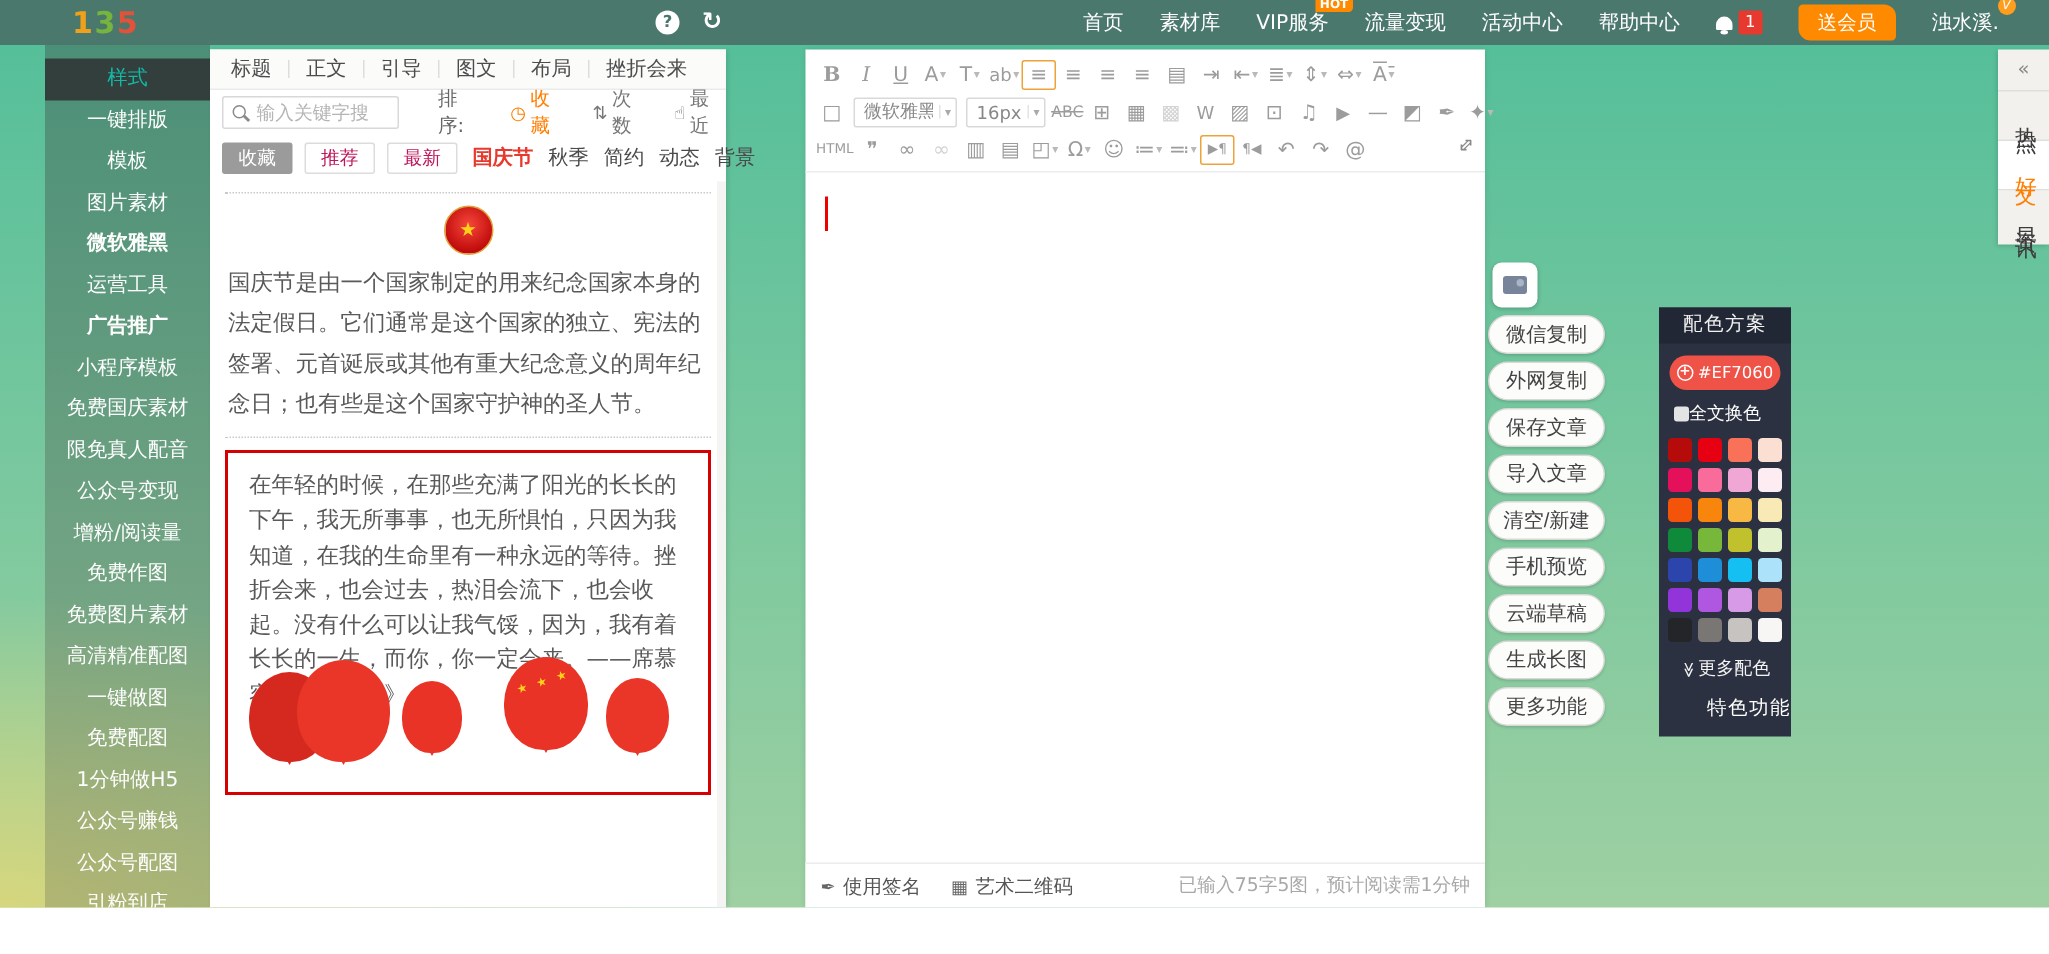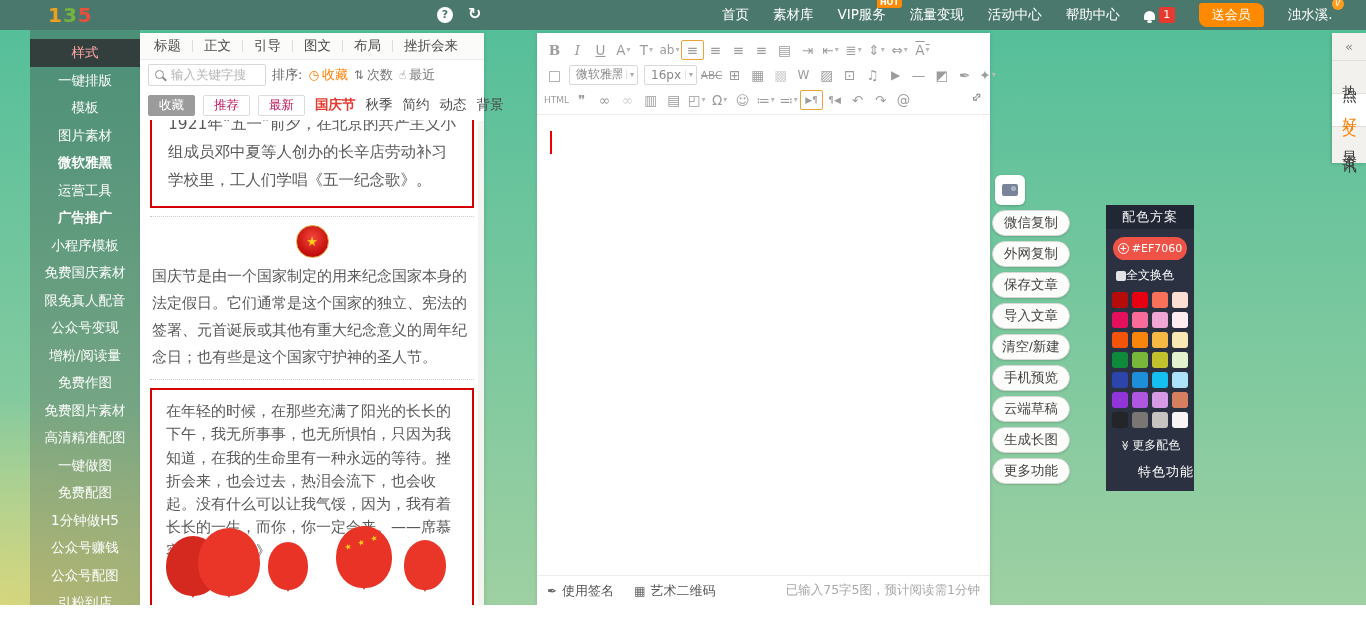--- a/index.html
+++ b/index.html
@@ -24,31 +24,31 @@
   .user-v{position:absolute;top:-8px;right:-11px;width:12px;height:12px;border-radius:50%;background:#ff9d1c;color:#fff;font-size:8px;line-height:12px;text-align:center;font-style:italic}
 
   
   .stage{position:absolute;top:30px;left:0;width:1366px;height:575px;overflow:hidden;
     background:radial-gradient(ellipse 55% 60% at 0% 100%, rgba(224,215,118,.85), rgba(224,215,118,0) 60%),
                linear-gradient(#55bf9a,#9ed0a2)}
 
   
   .sidebar{position:absolute;left:30px;top:0;width:110px;height:100%;background:linear-gradient(rgba(62,77,72,.42),rgba(100,106,84,.30));padding-top:9px}
   .side-item{height:27.5px;line-height:27.5px;text-align:center;color:#fdfdfd;font-size:13.5px;cursor:pointer;white-space:nowrap;overflow:hidden}
-  .side-item.active{background:#333f3d;color:#fca5a5}
+  .side-item.active{background:#333f3d;color:#14b8a6}
   .side-item.bold{font-weight:bold}
 
   
   .styles-panel{position:absolute;left:140px;top:3px;width:344px;height:572px;background:#fff;display:flex;flex-direction:column;box-shadow:1px 0 3px rgba(0,0,0,.1)}
   .styles-panel::after{content:"";position:absolute;right:0;top:88px;bottom:0;width:6px;background:#f4f4f3}
   .tabs{height:27px;background:#fbfbfa;border-bottom:1px solid #ebebeb;display:flex;align-items:center;padding-left:14px;color:#4c4c4c;font-size:13.5px;flex:none}
   .tab{display:flex;align-items:center;cursor:pointer}
   .tab::after{content:"";width:1px;height:12px;background:#ddd;margin:0 11px}
   .tab:last-child::after{display:none}
-  .searchrow{height:30px;display:flex;align-items:center;padding:0 8px;gap:6px;flex:none}
+  .searchrow{height:30px;display:flex;align-items:center;padding:0 8px;gap:26px;flex:none}
   .search-box{position:relative;width:118px;height:22px;border:1px solid #d8d8d8;border-radius:2px;display:flex;align-items:center;padding-left:22px;flex:none}
   .mag{position:absolute;left:6px;top:5px;width:9px;height:9px;border:1.5px solid #8a8a8a;border-radius:50%}
   .mag::after{content:"";position:absolute;width:5px;height:1.5px;background:#8a8a8a;transform:rotate(45deg);right:-4px;bottom:-1px}
   .search-input{border:0;outline:0;width:100%;font-size:12.5px;color:#333;background:transparent}
   .search-input::placeholder{color:#b5b5b5}
   .sort-label{color:#666;font-size:13px}
   .sort-opt{display:flex;align-items:center;gap:3px;color:#777;font-size:13px;cursor:pointer}
   .sort-opt .s-ic{font-size:12px}
   .sort-opt.active{color:#ff7e00}
   .filterrow{height:30px;display:flex;align-items:center;padding:0 8px;gap:8px;flex:none}
@@ -223,21 +223,20 @@
         <span class="tagrow">
 
         <span class="tag hot">国庆节</span>
             <span class="tag">秋季</span>
             <span class="tag">简约</span>
             <span class="tag">动态</span>
             <span class="tag">背景</span>
           </span>
       </div>
       <div class="cards">
-        <div class="card bordered card1">1921年“五一”前夕，在北京的共产主义小组成员邓中夏等人创办的长辛店劳动补习学校里，工人们学唱《五一纪念歌》。</div>
         <div class="divider"></div>
         <div class="card card2">
           <div class="emblem">★</div>
           <div>国庆节是由一个国家制定的用来纪念国家本身的法定假日。它们通常是这个国家的独立、宪法的签署、元首诞辰或其他有重大纪念意义的周年纪念日；也有些是这个国家守护神的圣人节。</div>
         </div>
         <div class="divider"></div>
         <div class="card bordered card3">
           <div>在年轻的时候，在那些充满了阳光的长长的下午，我无所事事，也无所惧怕，只因为我知道，在我的生命里有一种永远的等待。挫折会来，也会过去，热泪会流下，也会收起。没有什么可以让我气馁，因为，我有着长长的一生，而你，你一定会来。——席慕容《写给幸福》</div>
           <div>
 

